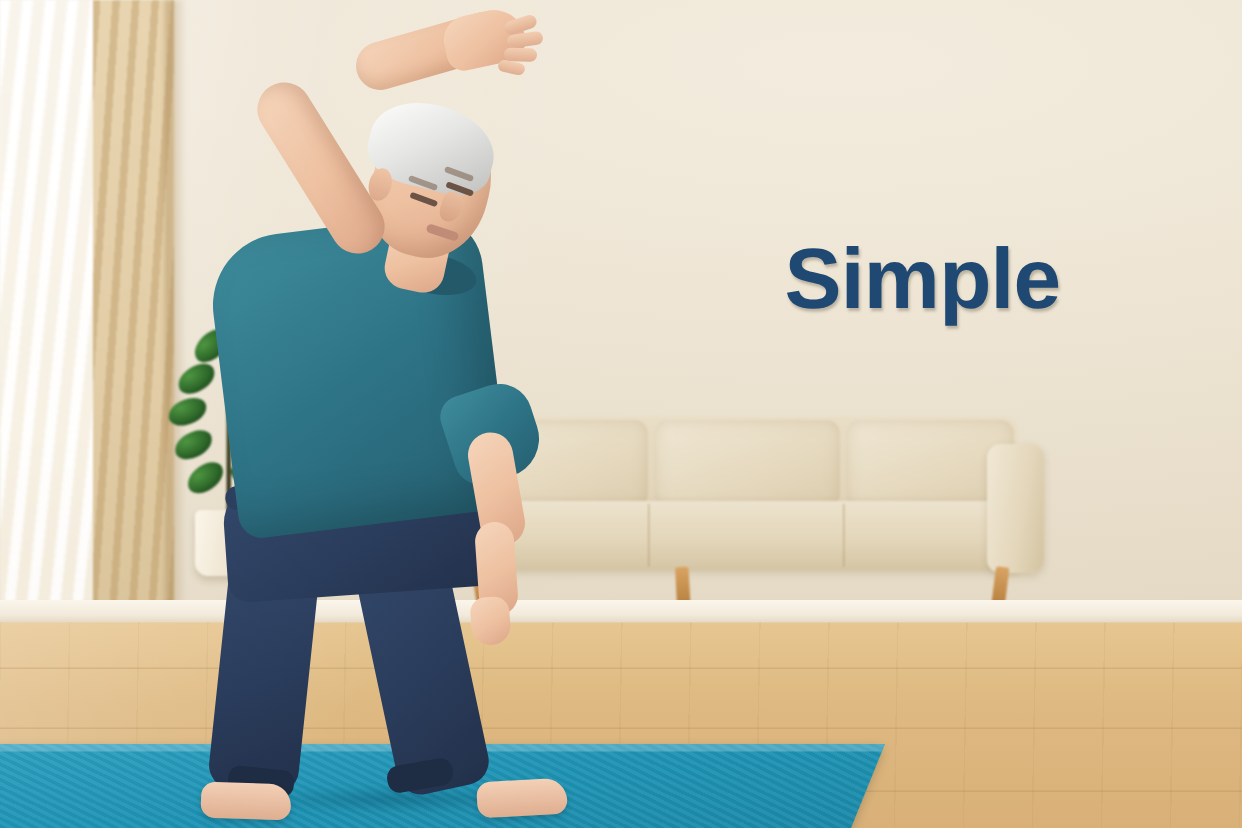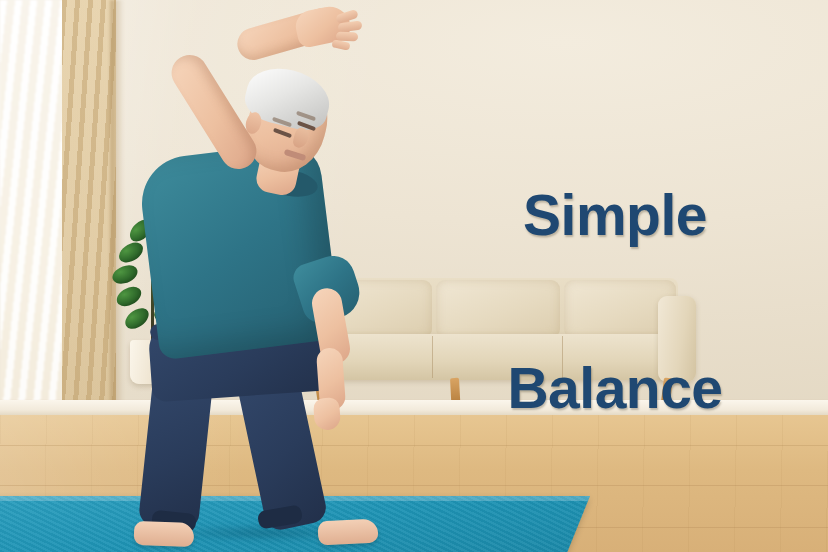--- a/index.html
+++ b/index.html
@@ -286,21 +286,21 @@
     text-align:center;
     font-family:"Liberation Sans", sans-serif;
     font-weight:bold;
     font-size:57px;
     line-height:72px;
     letter-spacing:-0.5px;
     color:#1F4872;
     text-shadow:1px 2px 2px rgba(90,80,60,.35);
     white-space:pre-line;
   }
-  .headline .ln{ display:block;margin-top:29px; }
+  .headline .ln{ display:block; }
 </style>
 </head>
 <body>
 
 <div id="stage">
 
   <div class="wall"></div>
   <div class="wall-sheen"></div>
 
   <div class="sheer-glow"></div>
@@ -386,19 +386,18 @@
     <div class="skin arm-up-fore"></div>
     <div class="skin hand-up"></div>
     <div class="finger" style="left:336px; top:12px; width:22px; height:9px; transform:rotate(-18deg);"></div>
     <div class="finger" style="left:338px; top:22px; width:24px; height:9px; transform:rotate(-8deg);"></div>
     <div class="finger" style="left:336px; top:32px; width:22px; height:9px; transform:rotate(2deg);"></div>
     <div class="finger" style="left:332px; top:41px; width:18px; height:8px; transform:rotate(12deg);"></div>
   </div>
 
   <div class="headline">
     <span class="ln">Simple</span>
-    <span class="ln">Balance</span>
     
     
     
   </div>
 
 </div>
 
 </body></html>

